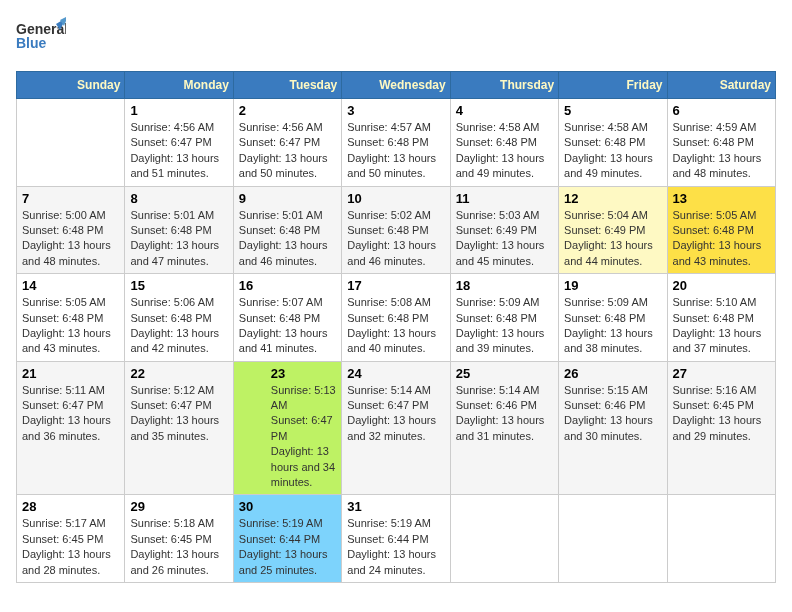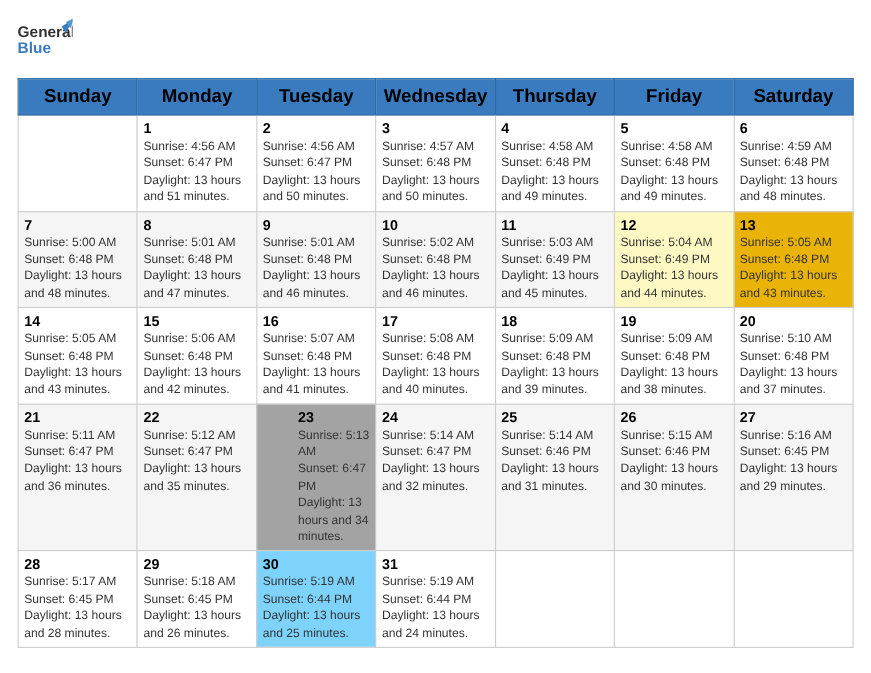--- a/index.html
+++ b/index.html
@@ -33,24 +33,24 @@
       font-size: 15px;
       color: #555;
     }
     table {
       width: 100%;
       border-collapse: collapse;
       font-size: 11px;
     }
     thead th {
       background-color: #3a7bbf;
-      color: #000000;
+      color: #fef9c3;
       padding: 6px 4px;
-      text-align: center;
-      font-size: 17px;
+      text-align: right;
+      font-size: 12px;
       font-weight: bold;
       border: 1px solid #2d6aa0;
     }
     td {
       border: 1px solid #ccc;
       padding: 4px 5px;
       vertical-align: top;
       width: 108px;
       min-height: 80px;
     }
@@ -151,21 +151,21 @@
         <div class="day-info">Sunrise: 5:02 AM<br>Sunset: 6:48 PM<br>Daylight: 13 hours and 46 minutes.</div>
         </td>
         <td style="background-color: rgb(245, 245, 245);">
           <div class="day-number">11</div>
         <div class="day-info">Sunrise: 5:03 AM<br>Sunset: 6:49 PM<br>Daylight: 13 hours and 45 minutes.</div>
         </td>
         <td style="background-color: #fef9c3;">
           <div class="day-number">12</div>
         <div class="day-info">Sunrise: 5:04 AM<br>Sunset: 6:49 PM<br>Daylight: 13 hours and 44 minutes.</div>
         </td>
-        <td style="background-color: #eab308;">
+        <td style="background-color: #fde047;">
           <div class="day-number">13</div>
         <div class="day-info">Sunrise: 5:05 AM<br>Sunset: 6:48 PM<br>Daylight: 13 hours and 43 minutes.</div>
         </td>
       </tr>
       <tr>
         <td style="background-color: rgb(255, 255, 255); margin-left: 24px;">
           <div class="day-number">14</div>
         <div class="day-info">Sunrise: 5:05 AM<br>Sunset: 6:48 PM<br>Daylight: 13 hours and 43 minutes.</div>
         </td>
         <td style="background-color: rgb(255, 255, 255);">
@@ -195,21 +195,21 @@
       </tr>
       <tr>
         <td style="background-color: rgb(245, 245, 245);">
           <div class="day-number">21</div>
         <div class="day-info">Sunrise: 5:11 AM<br>Sunset: 6:47 PM<br>Daylight: 13 hours and 36 minutes.</div>
         </td>
         <td style="background-color: rgb(245, 245, 245);">
           <div class="day-number">22</div>
         <div class="day-info">Sunrise: 5:12 AM<br>Sunset: 6:47 PM<br>Daylight: 13 hours and 35 minutes.</div>
         </td>
-        <td style="background-color: #a3a3a3; padding-left: 37px;">
+        <td style="background-color: #bef264; padding-left: 37px;">
           <div class="day-number">23</div>
         <div class="day-info">Sunrise: 5:13 AM<br>Sunset: 6:47 PM<br>Daylight: 13 hours and 34 minutes.</div>
         </td>
         <td style="background-color: rgb(245, 245, 245);">
           <div class="day-number">24</div>
         <div class="day-info">Sunrise: 5:14 AM<br>Sunset: 6:47 PM<br>Daylight: 13 hours and 32 minutes.</div>
         </td>
         <td style="background-color: rgb(245, 245, 245);">
           <div class="day-number">25</div>
         <div class="day-info">Sunrise: 5:14 AM<br>Sunset: 6:46 PM<br>Daylight: 13 hours and 31 minutes.</div>

